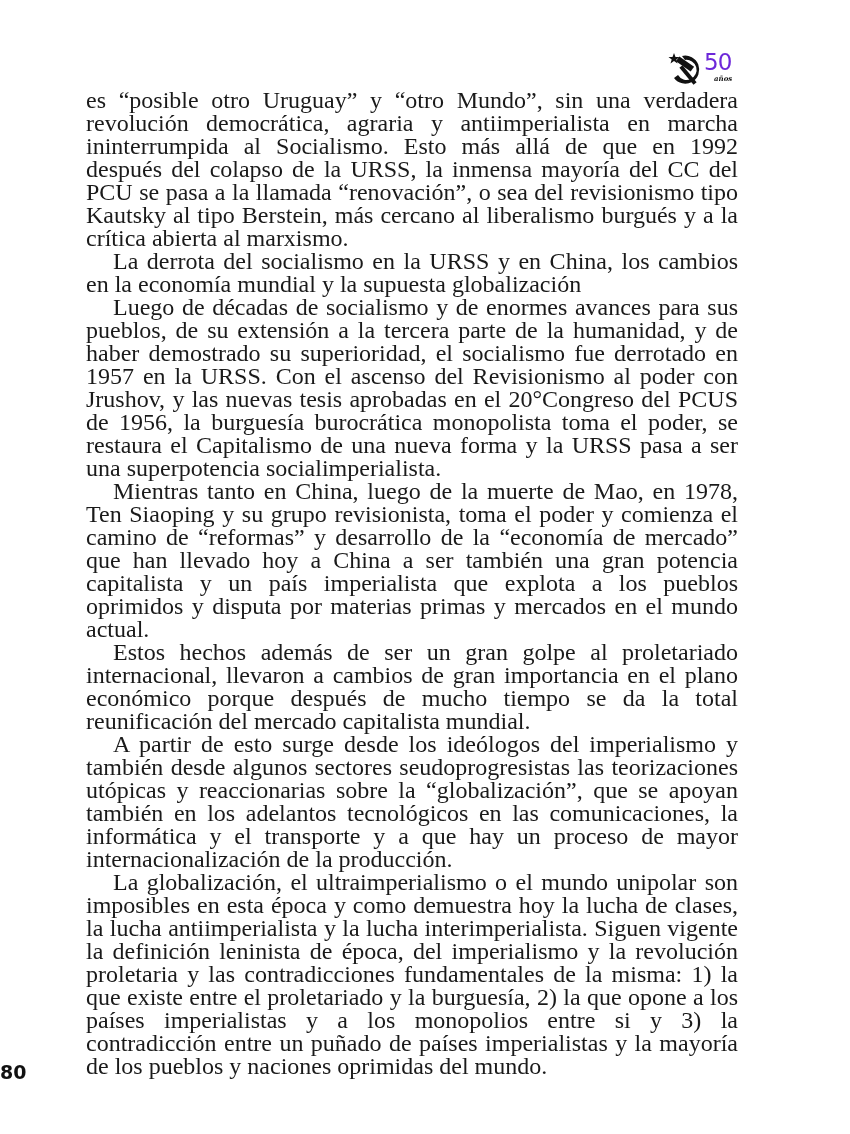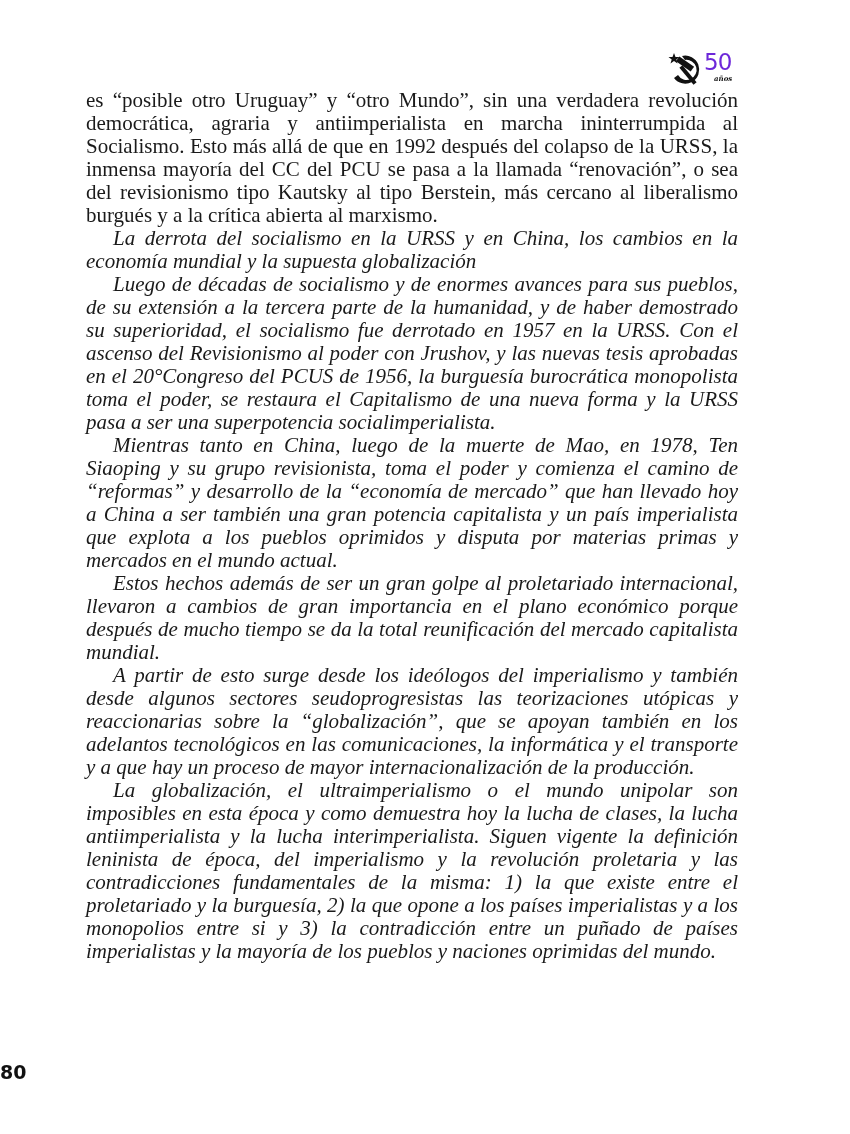--- a/index.html
+++ b/index.html
@@ -1,23 +1,23 @@
 <!DOCTYPE html>
 <html><head>
 <meta charset="utf-8">
 <style>
   html, body { margin: 0; padding: 0; background: #ffffff; }
   body { width: 850px; height: 1134px; position: relative; overflow: hidden; }
   .logo { position: absolute; left: 668px; top: 52px; width: 72px; height: 36px; }
   .logo svg { display: block; }
   .logo-num { position: absolute; left: 36px; top: -3px; font-family: "DejaVu Sans", sans-serif; font-weight: normal; font-size: 23px; color: #6d28d9; letter-spacing: -1px; }
   .logo-sub { position: absolute; left: 46px; top: 22px; font-family: "DejaVu Serif", serif; font-style: italic; font-weight: bold; font-size: 7px; color: #111; text-align: center; }
-  .body-text { position: absolute; left: 86px; top: 89px; width: 652px; font-family: "Liberation Serif", serif; font-size: 21px; line-height: 23px; color: #1a1a1a; }
+  .body-text { position: absolute; left: 86px; top: 89px; width: 652px; font-family: "Liberation Serif", serif; font-size: 24px; line-height: 23px; color: #1a1a1a; }
   .body-text p { margin: 0; text-align: justify; text-align-last: left; }
-  .body-text p.indent { text-indent: 27px; font-style: italic; }
+  .body-text p.indent { text-indent: 27px; }
   .page-number { position: absolute; left: 0; width: 795px; top: 1061px; text-align: left; font-family: "DejaVu Sans", sans-serif; font-weight: bold; font-size: 19px; color: #111; }
 </style>
 </head>
 <body>
 
 <div class="logo">
   <svg width="40" height="36" viewBox="0 0 40 36">
     <polygon points="6,1 7.5,5 11.5,5 8.3,7.5 9.5,11.5 6,9 2.5,11.5 3.7,7.5 0.5,5 4.5,5" fill="#111"></polygon>
     <path d="M14,4 A14,14 0 1 1 6,26 L10,23 A10,10 0 1 0 17,8 Z" fill="#111"></path>
     <rect x="8" y="9" width="18" height="6" transform="rotate(35 17 12)" fill="#111"></rect>

